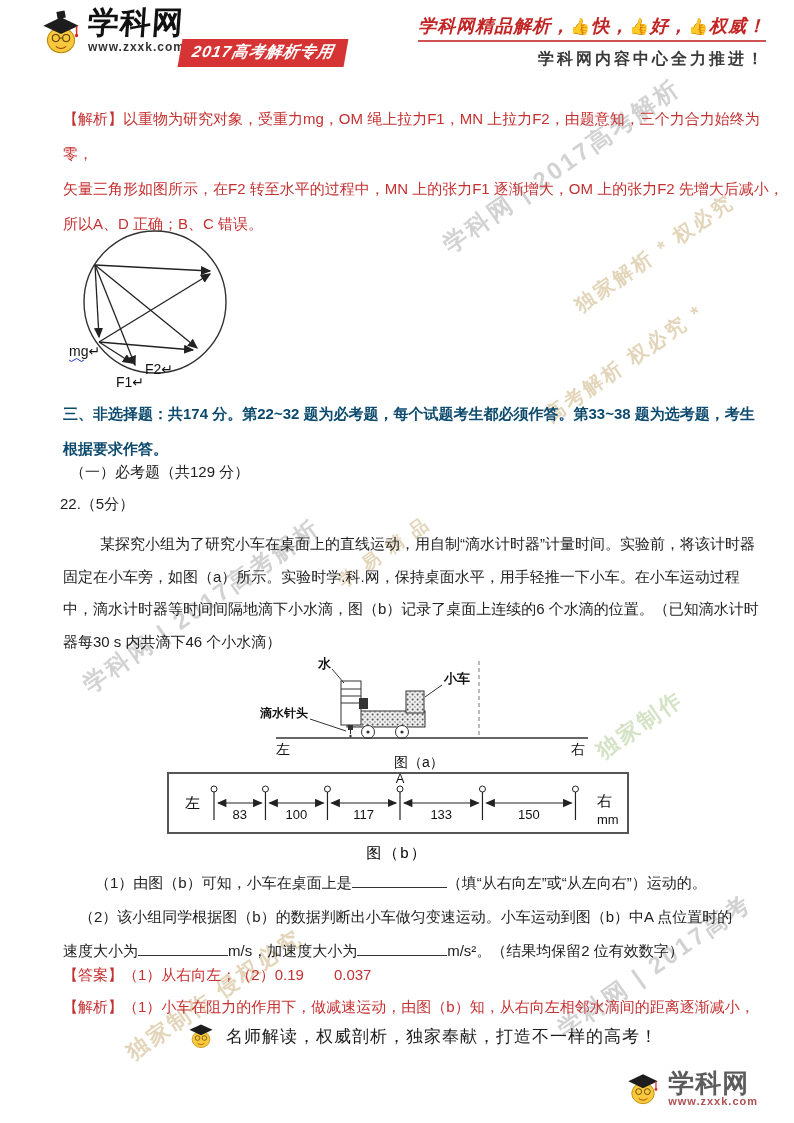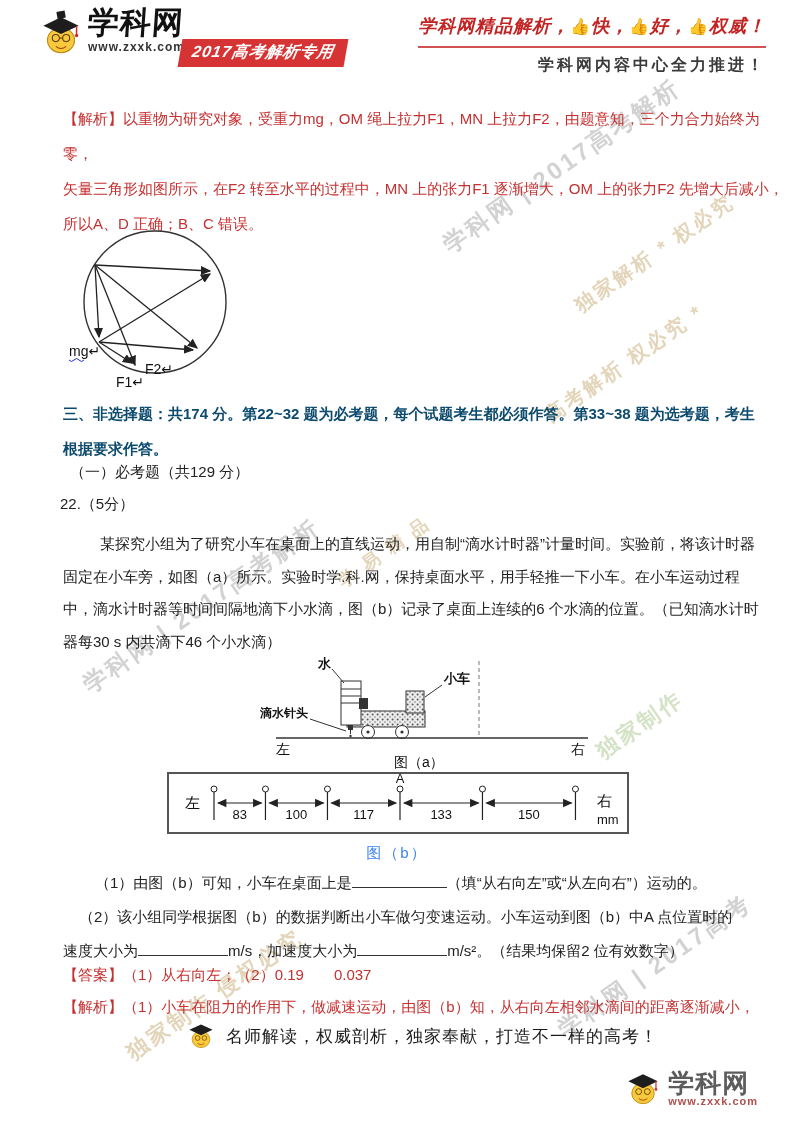--- a/index.html
+++ b/index.html
@@ -19,21 +19,21 @@
   .mascot{display:inline-block;}
   .logo-text-wrap{margin-left:4px;}
   .logo-name{font-size:31px; font-weight:900; color:#111; letter-spacing:1px;
              transform:skewX(-4deg); line-height:30px;}
   .logo-url{font-size:12px; font-weight:bold; color:#333; letter-spacing:1px; margin-top:2px;}
   .banner{position:absolute; left:150px; top:33px; background:#d63434; color:#fff;
           font-size:16px; font-weight:bold; font-style:italic; padding:3px 12px 4px 12px;
           transform:skewX(-10deg); letter-spacing:1px; white-space:nowrap;}
   .header-right{position:absolute; right:0; top:8px; text-align:right;}
   .slogan1{font-size:18px; font-weight:900; font-style:italic; color:#c22424;
-           border-bottom:2px solid #d05252; padding-bottom:8px; letter-spacing:1px; white-space:nowrap;}
+           border-bottom:2px solid #d05252; padding-bottom:2px; letter-spacing:1px; white-space:nowrap;}
   .thumb{font-style:normal; color:#e8882a; font-size:16px;}
   .slogan2{font-size:16px; font-weight:bold; color:#3a3a3a; letter-spacing:3px; margin-top:7px;}
   
   .abs{position:absolute; z-index:1;}
   .red{color:#c53030;}
   .t15{font-size:15px; white-space:nowrap;}
   .analysis1{top:101px; left:63px; line-height:35px;}
   .sec-heading{top:396px; left:63px; font-weight:bold; color:#0c4a6e; line-height:35px;}
   .sec-heading .indent2{}
   .sub-heading{top:463px; left:70px;}
@@ -46,21 +46,21 @@
   .q2b{top:934px; left:63px;}
   .answer-line{top:966px; left:63px;}
   .analysis2-line{top:998px; left:63px;}
   .blank{display:inline-block; border-bottom:1px solid #333; height:13px; vertical-align:baseline;}
   .blank.w95{width:95px;} .blank.w90{width:90px;}
   
   .vector-fig{top:224px; left:66px;}
   .fig-a{top:653px; left:246px;}
   .fig-b-wrap{top:772px; left:167px; width:460px; text-align:center;}
   .fig-b-box{width:458px; height:58px; border:2px solid #555; background:#fff;}
-  .fig-caption{font-size:15px; color:#3b82f6; margin-top:6px; letter-spacing:2px;}
+  .fig-caption{font-size:15px; color:#000000; margin-top:6px; letter-spacing:2px;}
   
   .footer-slogan{top:1018px; left:186px; display:flex; align-items:center; z-index:2;}
   .footer-slogan .text{font-size:17px; color:#1c1c1c; margin-left:10px; letter-spacing:1px;}
   .bottom-logo{top:1066px; right:36px; display:flex; align-items:center; z-index:2;}
   .bottom-logo .name{font-size:26px; font-weight:900; color:#5c5c5c; letter-spacing:1px; line-height:24px;}
   .bottom-logo .url{font-size:11px; font-weight:bold; color:#b05050; letter-spacing:1px;}
   svg text{font-family:"Liberation Sans","DejaVu Sans",sans-serif;}
 </style>
 </head>
 <body>

